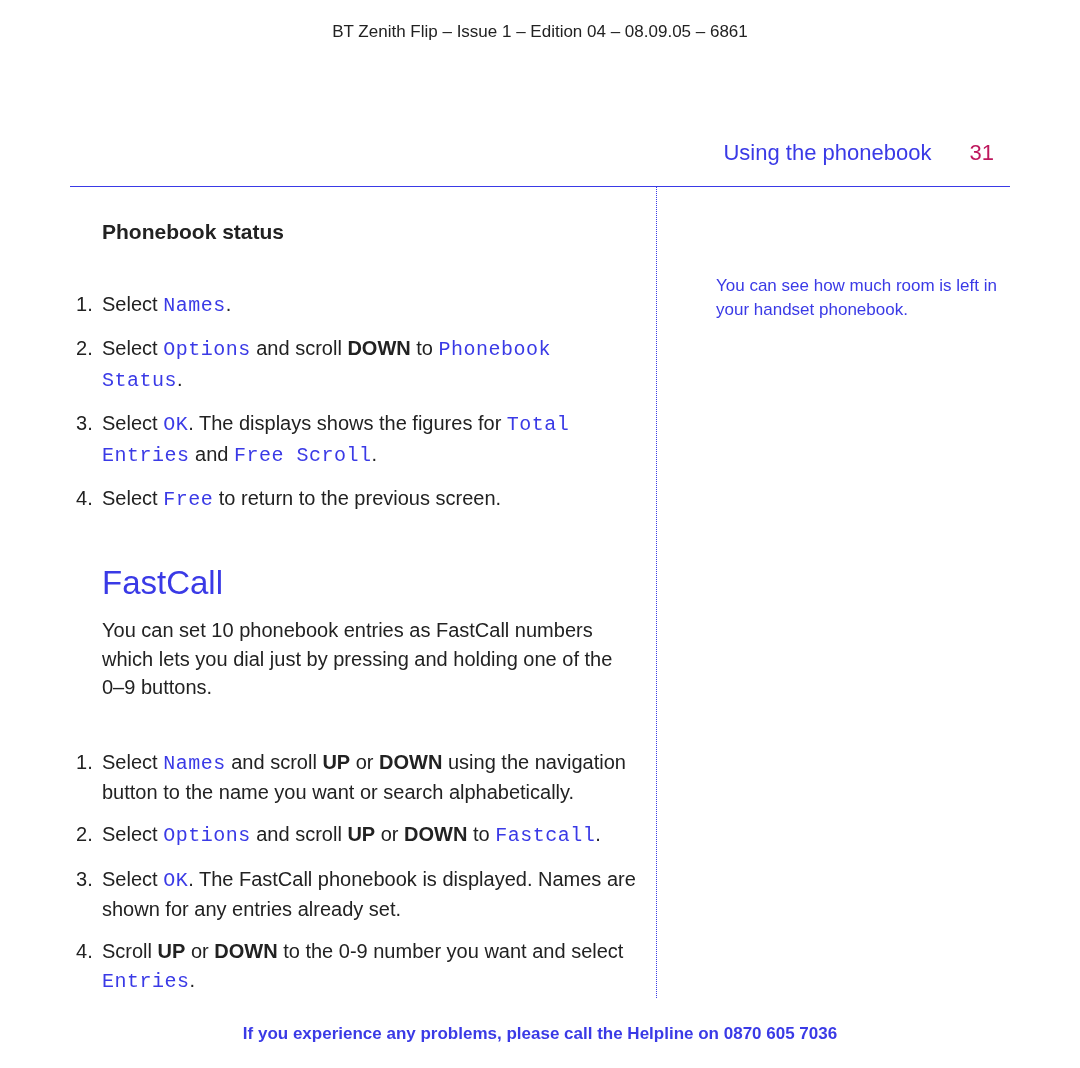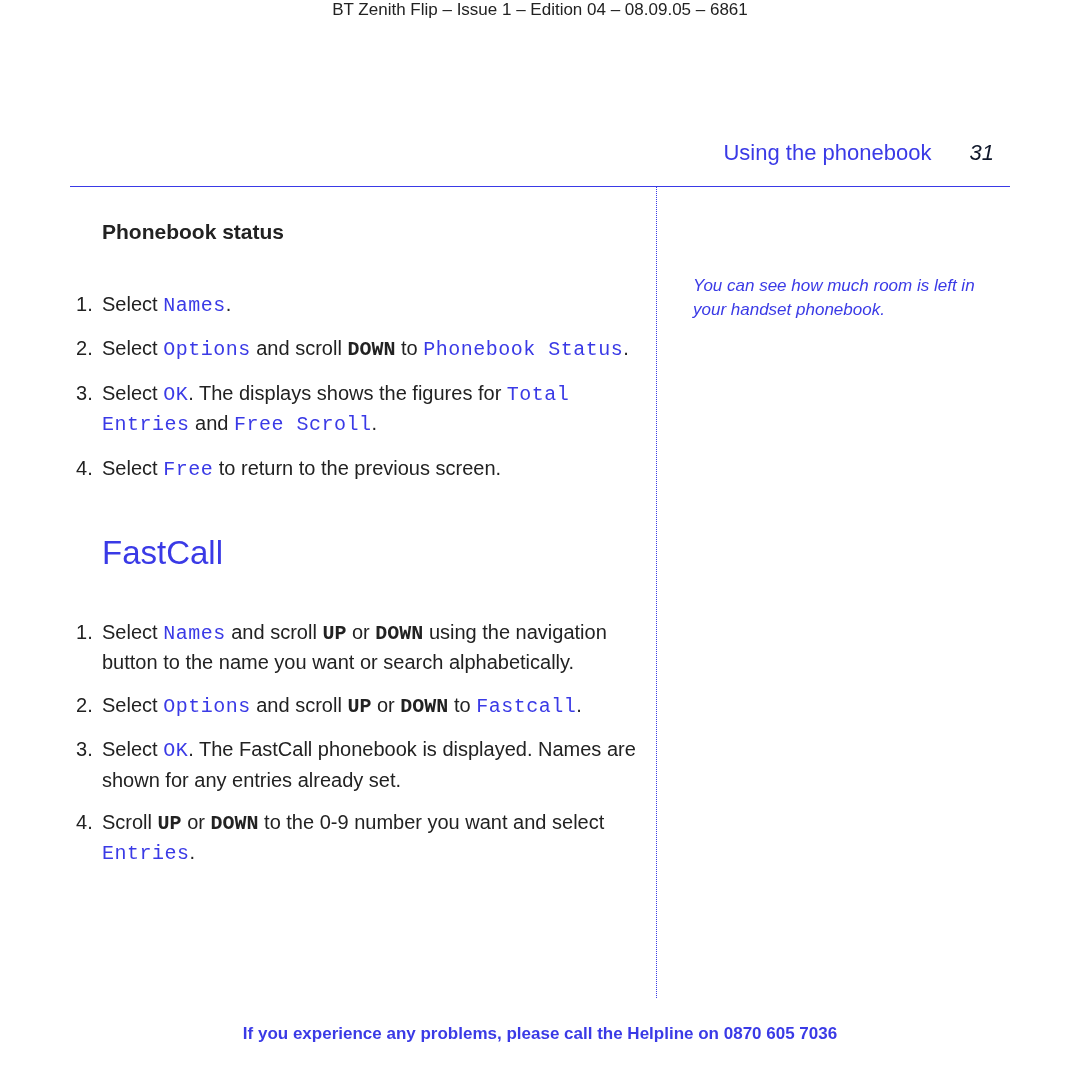--- a/index.html
+++ b/index.html
@@ -7,30 +7,31 @@
     width: 1080px;
     height: 1068px;
     background: #ffffff;
     font-family: "Lucida Sans", "Lucida Grande", "Trebuchet MS", Arial, sans-serif;
     color: #222;
     position: relative;
   }
   .doc-header {
     text-align: center;
     font-size: 17px;
+    padding-top: 22px;
     color: #222;
   }
   .page-header {
     position: absolute;
     top: 140px;
     right: 86px;
     font-size: 22px;
   }
   .page-header .section-title { color: #3a3ae6; margin-right: 32px; }
-  .page-header .page-num { color: #0f172a; font-style: italic; }
+  .page-header .page-num { color: #be185d; }
   .divider-h {
     position: absolute;
     top: 186px;
     left: 70px;
     right: 70px;
     border-top: 1px solid #3a3ae6;
   }
   .divider-v {
     position: absolute;
     top: 186px;
@@ -40,23 +41,22 @@
   }
   .main-col {
     position: absolute;
     top: 220px;
     left: 80px;
     width: 560px;
   }
   .side-col {
     position: absolute;
     top: 274px;
-    left: 693px;
+    left: 716px;
     width: 310px;
-    font-style: italic;
   }
   .h3 {
     font-size: 21px;
     font-weight: bold;
     color: #222;
     margin-left: 22px;
     margin-bottom: 18px;
   }
   .h2 {
     font-size: 33px;
@@ -92,21 +92,21 @@
     position: absolute;
     left: -4px;
     top: 0;
     color: #222;
   }
   .lcd {
     font-family: "OCR A Std", "Andale Mono", "Courier New", monospace;
     color: #3a3ae6;
     letter-spacing: 0.5px;
   }
-  .bold { font-weight: bold; font-family: Liberation Mono, monospace; }
+  .bold { font-weight: bold; }
   .side-note {
     font-size: 17px;
     line-height: 1.4;
     color: #3a3ae6;
     margin-bottom: 30px;
   }
   .footer-line {
     position: absolute;
     left: 0; right: 0;
     bottom: 24px;
@@ -143,20 +143,21 @@
     </li>
     <li>
       <span>Select </span><span class="lcd">OK</span><span>. The displays shows the figures for </span><span class="lcd">Total Entries</span><span> and </span><span class="lcd">Free Scroll</span><span>.</span>
     </li>
     <li>
       <span>Select </span><span class="lcd">Free</span><span> to return to the previous screen.</span>
     </li>
   </ol>
 
   <div class="h2">FastCall</div>
+  <div class="para">You can set 10 phonebook entries as FastCall numbers which lets you dial just by pressing and holding one of the 0–9 buttons.</div>
 
 
   <ol class="steps">
     <li>
       <span>Select </span><span class="lcd">Names</span><span> and scroll </span><span class="bold">UP</span><span> or </span><span class="bold">DOWN</span><span> using the navigation button to the name you want or search alphabetically.</span>
     </li>
     <li>
       <span>Select </span><span class="lcd">Options</span><span> and scroll </span><span class="bold">UP</span><span> or </span><span class="bold">DOWN</span><span> to </span><span class="lcd">Fastcall</span><span>.</span>
     </li>
     <li>

